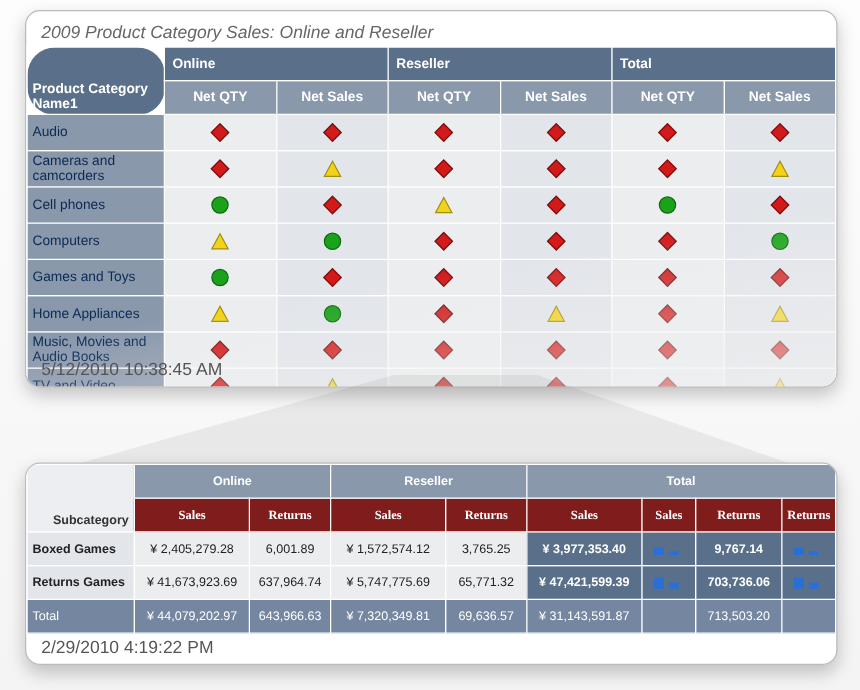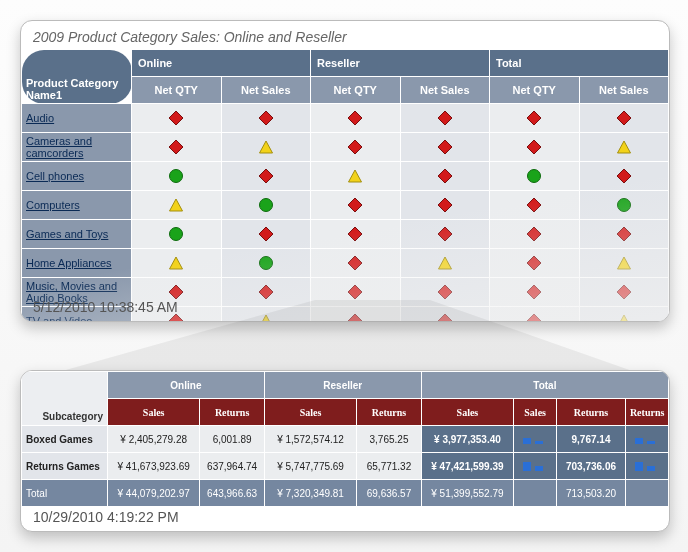--- a/index.html
+++ b/index.html
@@ -17,21 +17,21 @@
     background: linear-gradient(#fdfdfd, #f4f4f4);
   }
   .panel {
     position: absolute;
     background: #fff;
     border: 1px solid #bbb;
     border-radius: 12px;
     box-shadow: 0 6px 14px rgba(0,0,0,0.22);
     overflow: hidden;
   }
-  .panel-top { left: 20px; top: 20px; width: 648px; height: 300px; }
+  .panel-top { left: 20px; top: 8px; width: 648px; height: 300px; }
   .panel-bot { left: 20px; top: 370px; width: 648px; height: 160px; }
 
   .title {
     font-style: italic;
     color: #666;
     font-size: 14px;
     padding: 8px 12px 4px;
   }
 
   
@@ -59,21 +59,20 @@
   }
   .rowlabel {
     background: #8a98ac;
     color: #0a2a55;
     text-align: left !important;
     padding: 2px 4px;
     font-weight: normal;
   }
   .rowlabel a {
     color: #0a2a55;
-    text-decoration: underline;
     cursor: pointer;
   }
   .corner {
     background: #5a708a;
     color: #fff;
     text-align: left !important;
     padding: 2px 4px;
     font-weight: bold;
     vertical-align: bottom;
     border-radius: 22px;
@@ -415,23 +414,23 @@
                 </svg></span></td>
           </tr>
         </tbody>
       <tbody>
           <tr>
         <td class="bot-total" style="text-align:left">Total</td>
         <td class="bot-total">¥ 44,079,202.97</td>
         <td class="bot-total">643,966.63</td>
         <td class="bot-total">¥ 7,320,349.81</td>
         <td class="bot-total">69,636.57</td>
-        <td class="bot-total">¥ 51,399,552.79</td>
+        <td class="bot-total">¥ 31,143,591.87</td>
         <td class="bot-total"></td>
         <td class="bot-total">713,503.20</td>
         <td class="bot-total"></td>
       </tr>
     </tbody>
       </table>
-    <div class="timestamp" style="position:absolute;left:4px;bottom:2px;">10/29/2010 4:19:22 PM</div>
+    <div class="timestamp" style="position:absolute;left:4px;bottom:2px;">2/29/2010 4:19:22 PM</div>
   </div>
 
 </div>
 
 </body></html>

